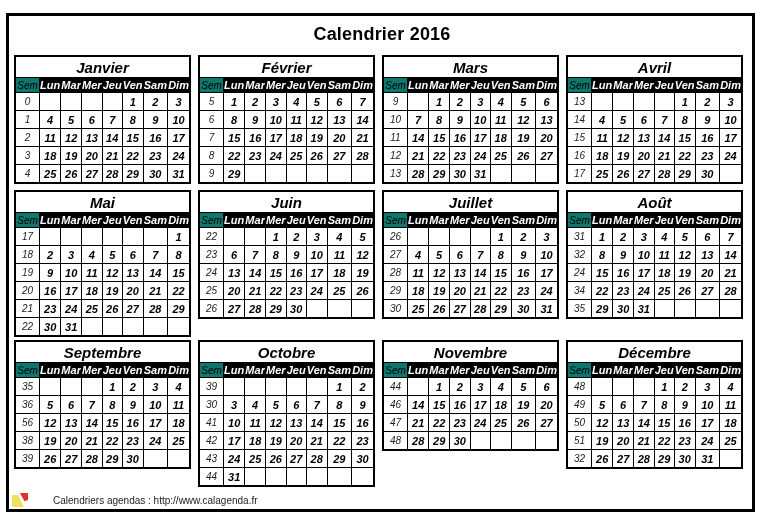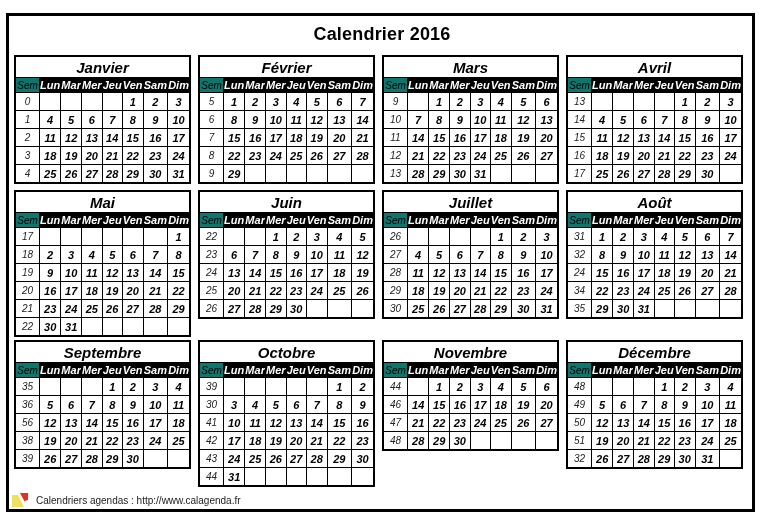--- a/index.html
+++ b/index.html
@@ -99,21 +99,21 @@
     font-weight: bold;
     color: #000000;
     height: 17px;
   }
   .footer {
     position: absolute;
     left: 11px;
     top: 493px;
     display: flex;
     align-items: center;
-    gap: 7px;
+    gap: 24px;
     font-size: 10px;
     color: #222222;
   }
   .footer a {
     color: #222222;
     text-decoration: none;
   }
   .logo {
     display: inline-block;
     width: 18px;

